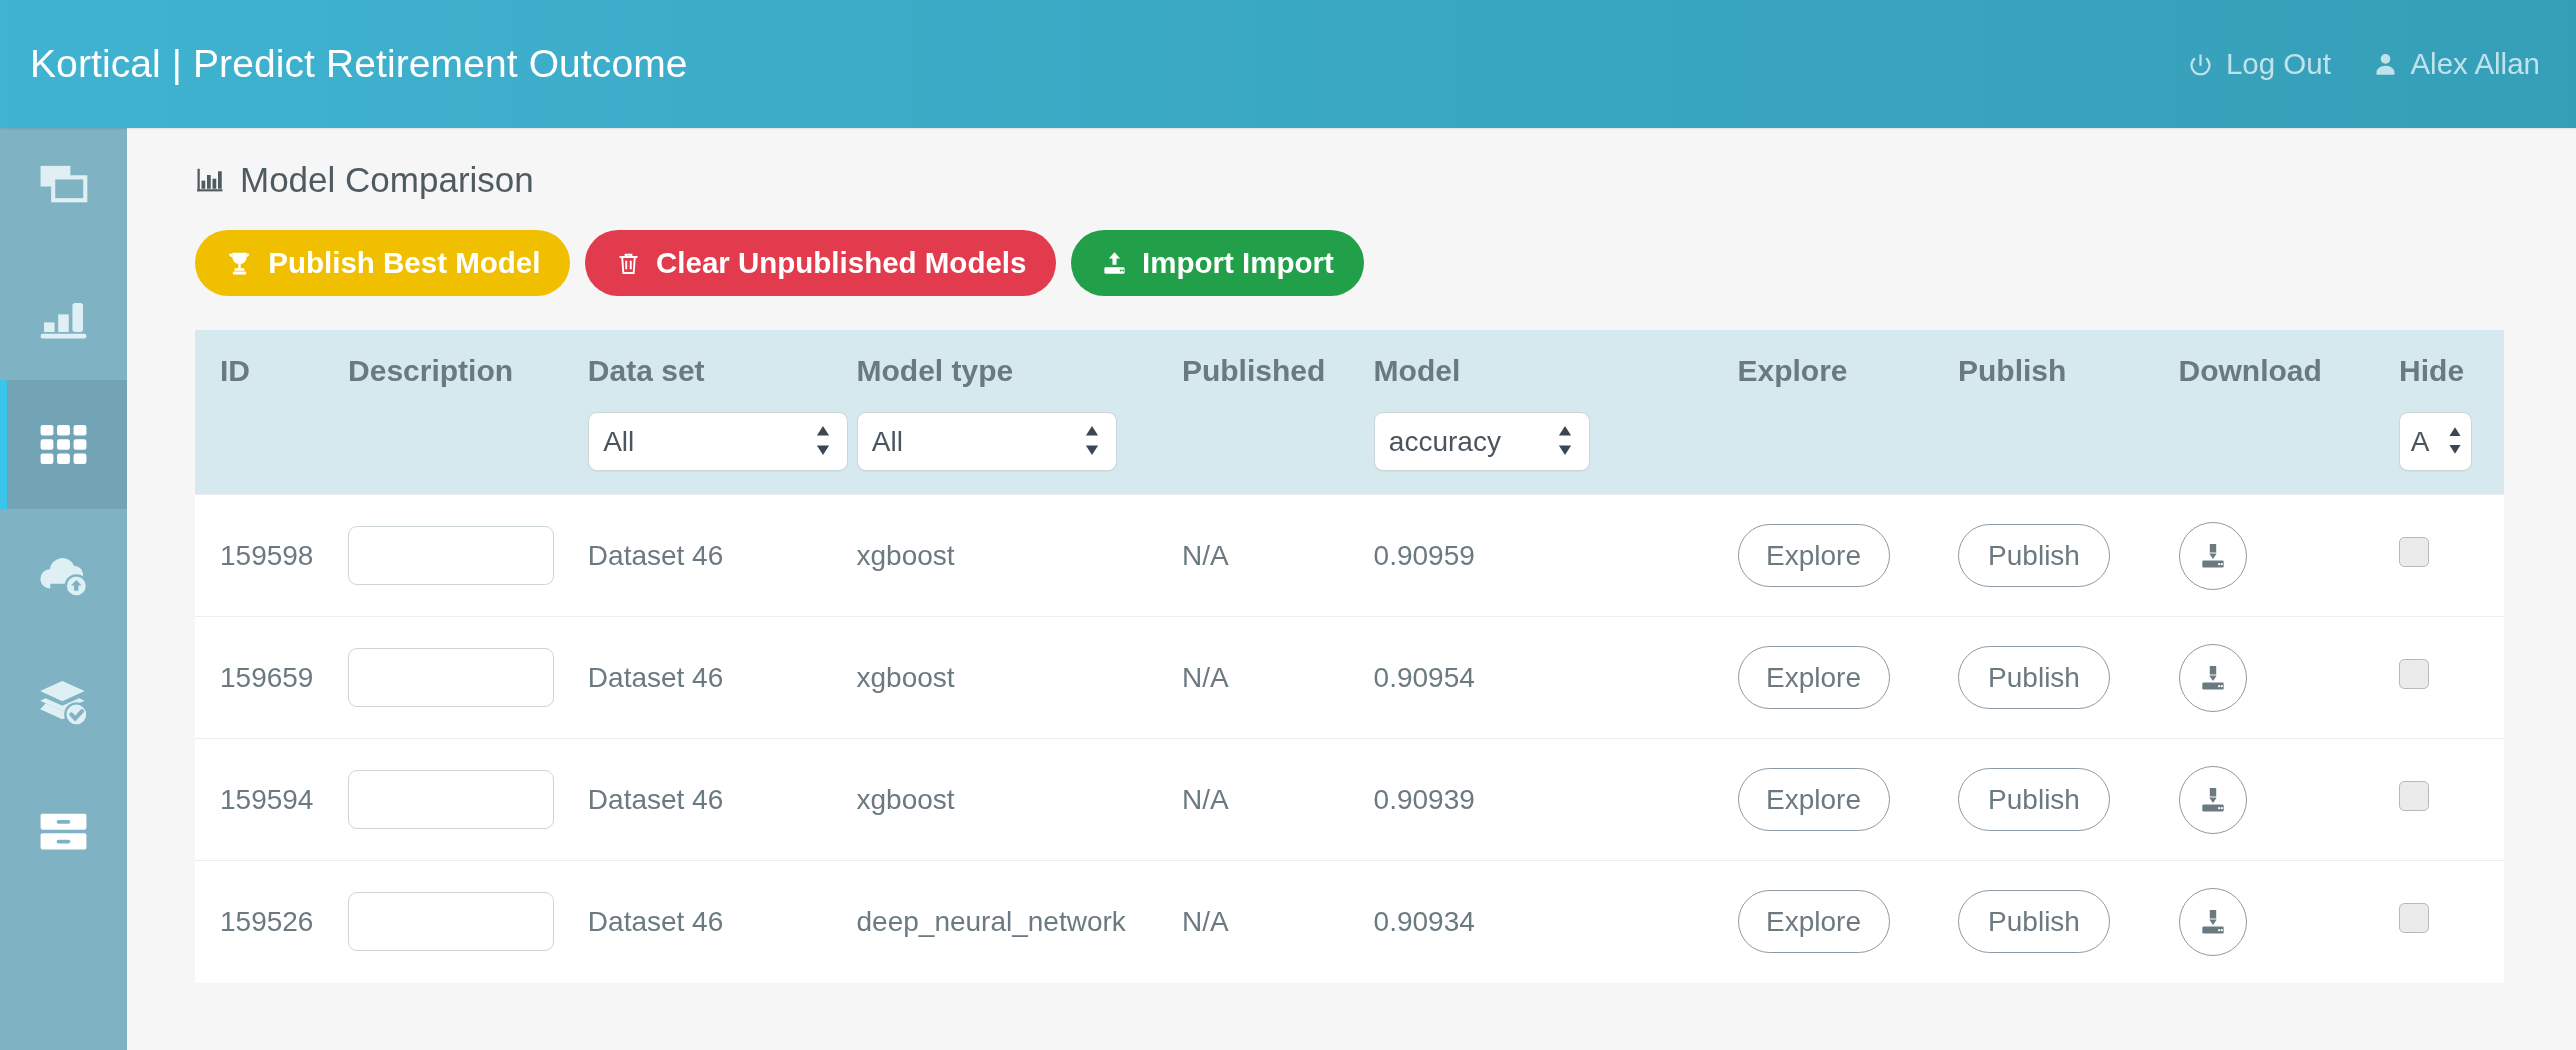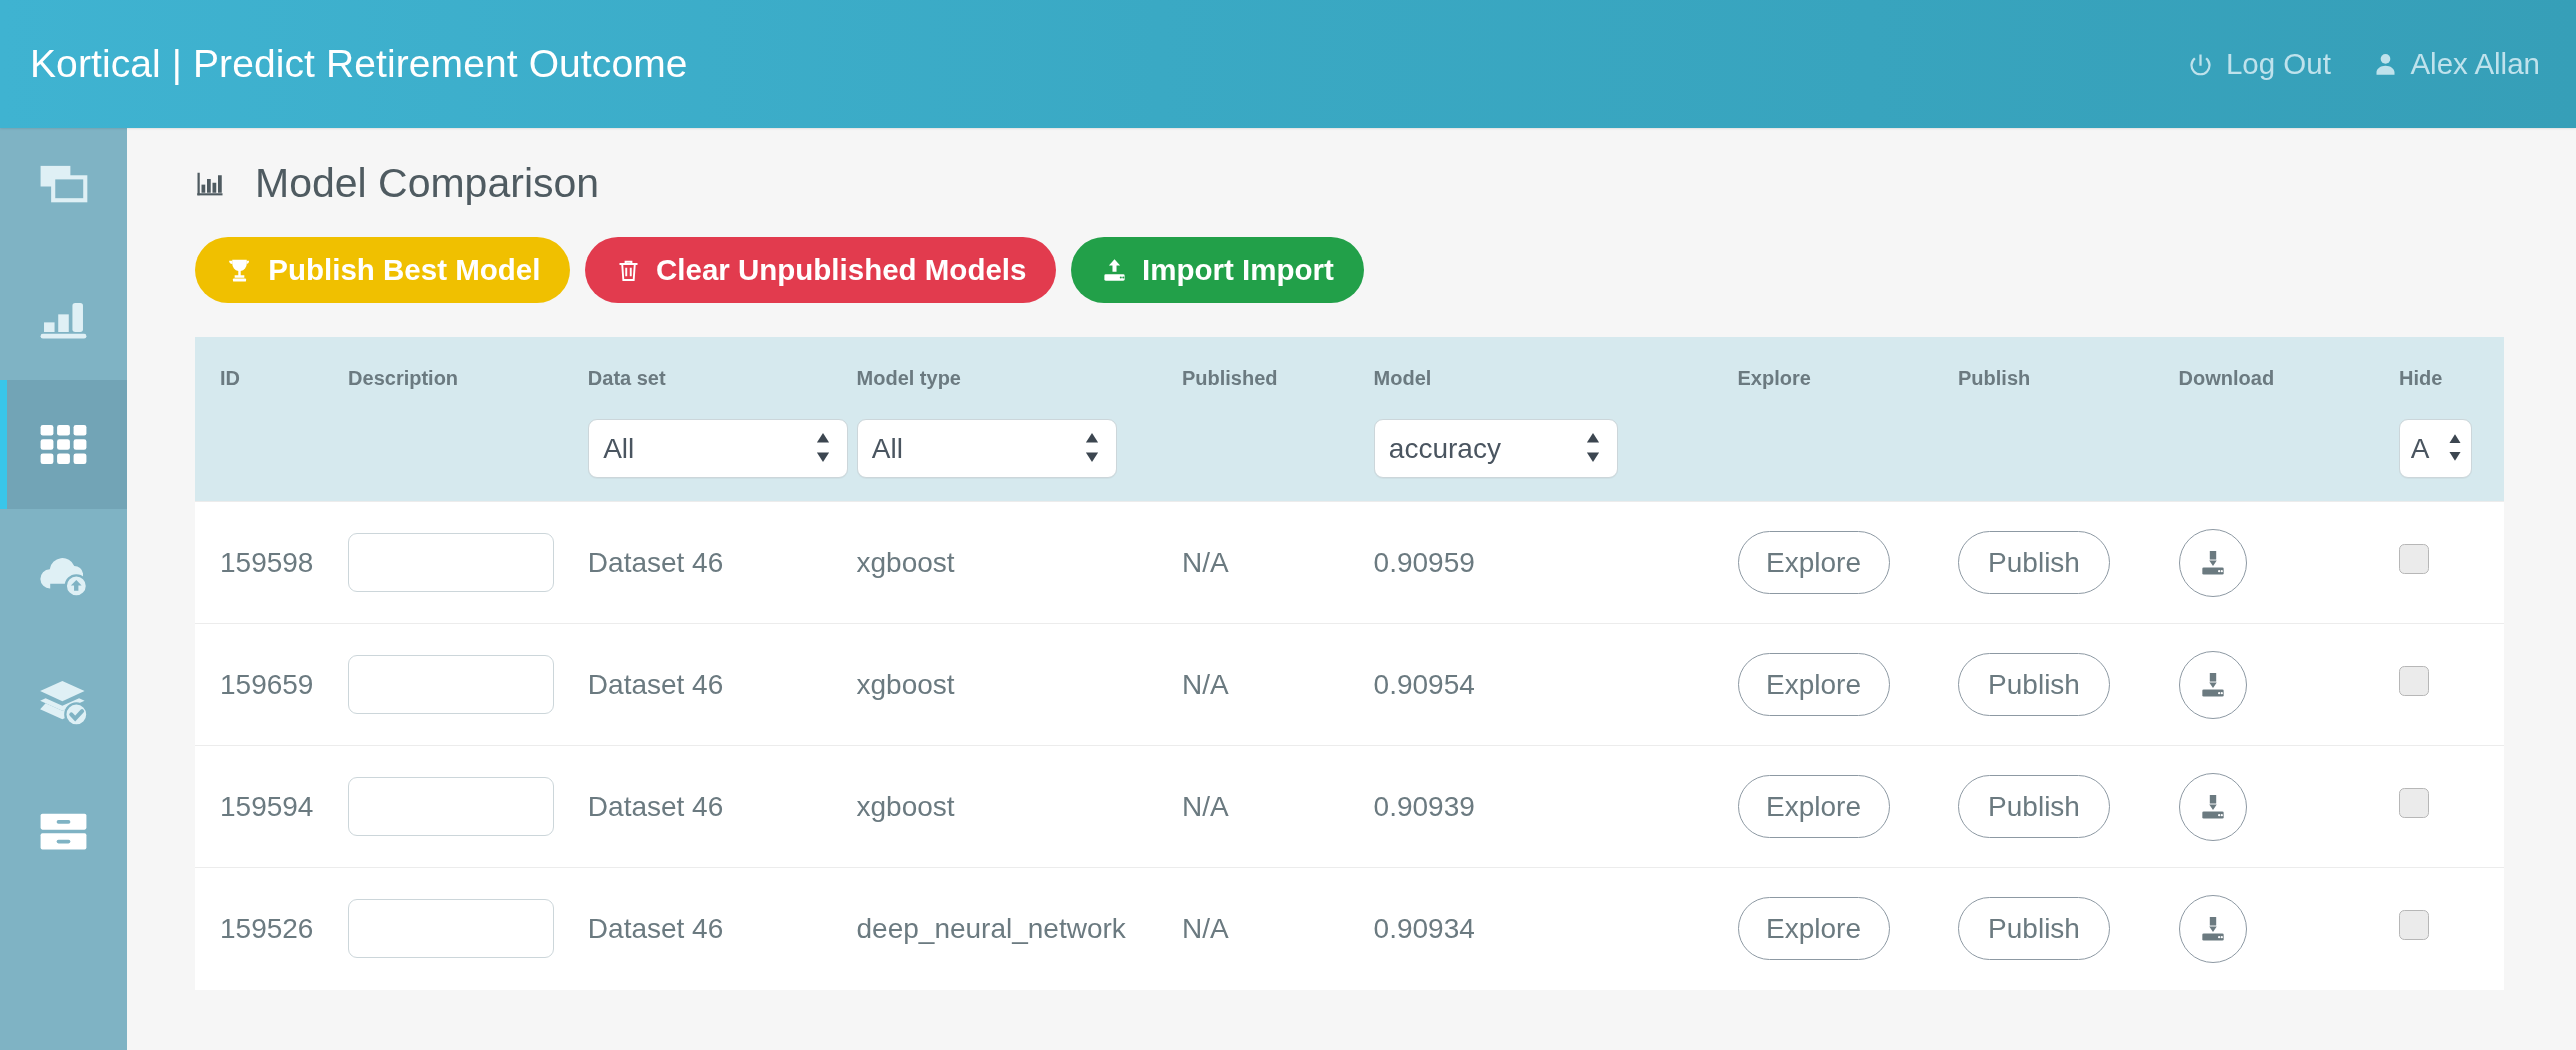--- a/index.html
+++ b/index.html
@@ -65,24 +65,24 @@
   .side-item svg { display: block; }
 
   
   .main {
     position: absolute; top: 122px; left: 127px;
     width: 2449px; height: 929px;
     background: #f6f6f6;
     overflow: hidden;
   }
   .page-title {
-    display: flex; align-items: center; gap: 30px;
+    display: flex; align-items: center; gap: 15px;
     margin: 38px 0 0 68px;
     color: #4f5b61;
-    font-size: 41px;
+    font-size: 35px;
     font-weight: 400;
   }
   .page-title svg { display: block; }
 
   .btn-row {
     display: flex; align-items: center;
     gap: 14.3px;
     margin: 30px 0 0 68px;
   }
   .pill-btn {
@@ -106,21 +106,21 @@
   .table-wrap {
     margin: 34px 0 0 68px;
     width: 2309px;
     background: #ffffff;
   }
   table { border-collapse: collapse; width: 100%; table-layout: fixed; }
 
   thead th {
     background: #d6e9ee;
     color: #6b7a80;
-    font-size: 20px;
+    font-size: 30px;
     font-weight: 700;
     text-align: left;
     padding: 19.7px 0 19.7px 0;
     height: 82px;
     vertical-align: middle;
   }
   tr.filter-row td {
     background: #d6e9ee;
     padding: 0 0 23px 0;
     vertical-align: middle;
@@ -161,21 +161,21 @@
     box-shadow: 0 0.9px 0.9px rgba(0,0,0,.04);
   }
   .sel-wrap { position: relative; display: inline-block; }
   .sel-wrap .arrows {
     position: absolute; right: 16px; top: 50%;
     transform: translateY(-50%);
     pointer-events: none;
   }
   .sel-dataset { width: 260px; }
   .sel-modeltype { width: 260px; }
-  .sel-metric { width: 244px; }
+  .sel-metric { width: 216px; }
   .sel-sort { width: 73px; padding: 0 36px 0 10.7px; }
   .sel-sort-wrap .arrows { right: 9px; }
 
   .desc-input {
     width: 206px; height: 59px;
     border: 0.9px solid #ccd6da;
     border-radius: 9px;
     background: #ffffff;
     font-family: "Liberation Sans", sans-serif;
     font-size: 28px;

